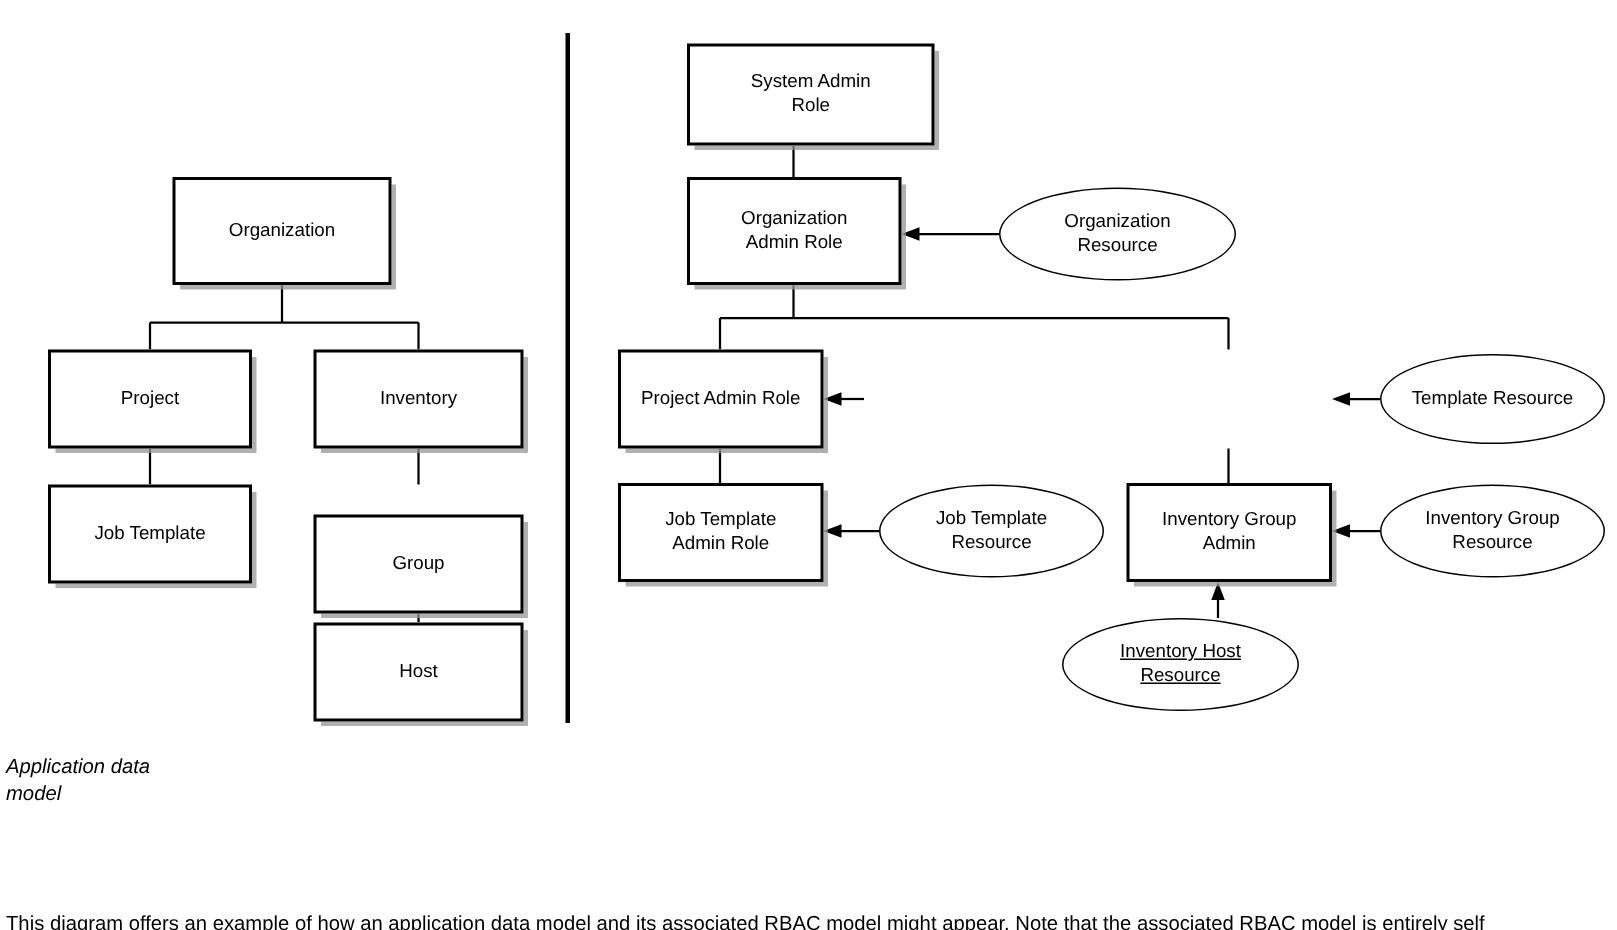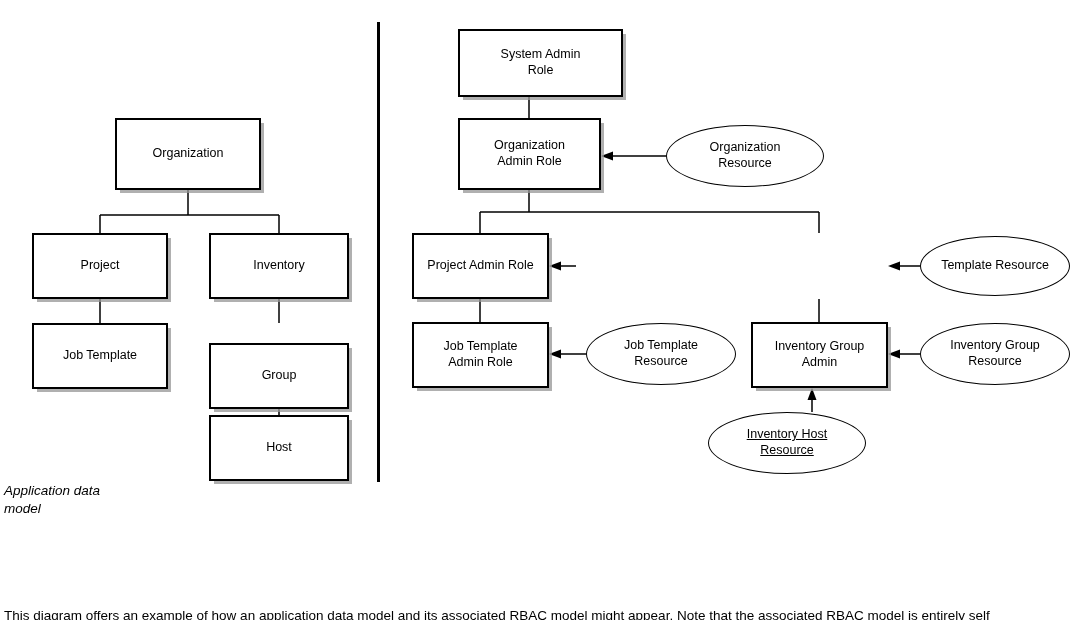--- a/index.html
+++ b/index.html
@@ -50,20 +50,21 @@
     white-space: pre-line;
     padding: 2px 6px;
   }
   .caption {
     position: absolute;
     font-size: 13.5px;
     font-style: italic;
     line-height: 1.35;
     color: #000000;
     white-space: pre-line;
+    margin-top: 20px;
   }
   .divider {
     position: absolute;
     background: #000000;
   }
   .footnote {
     position: absolute;
     font-size: 13.5px;
     line-height: 1.5;
     color: #000000;

